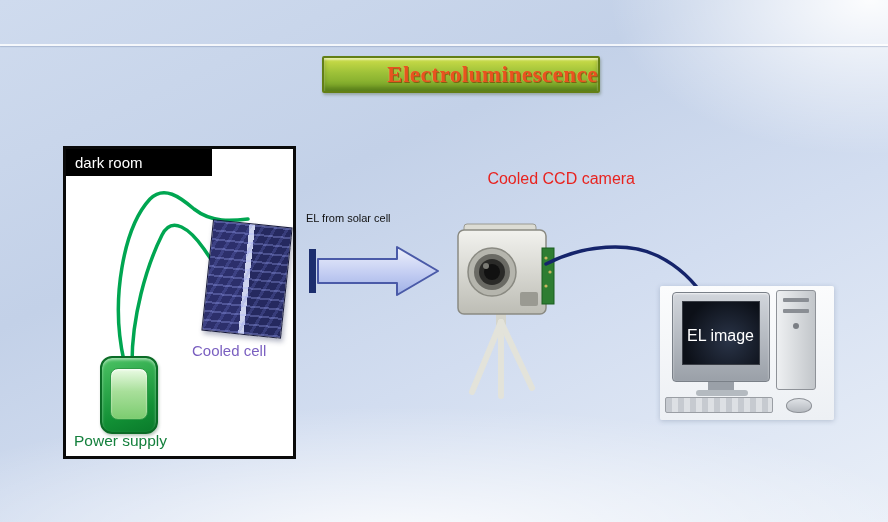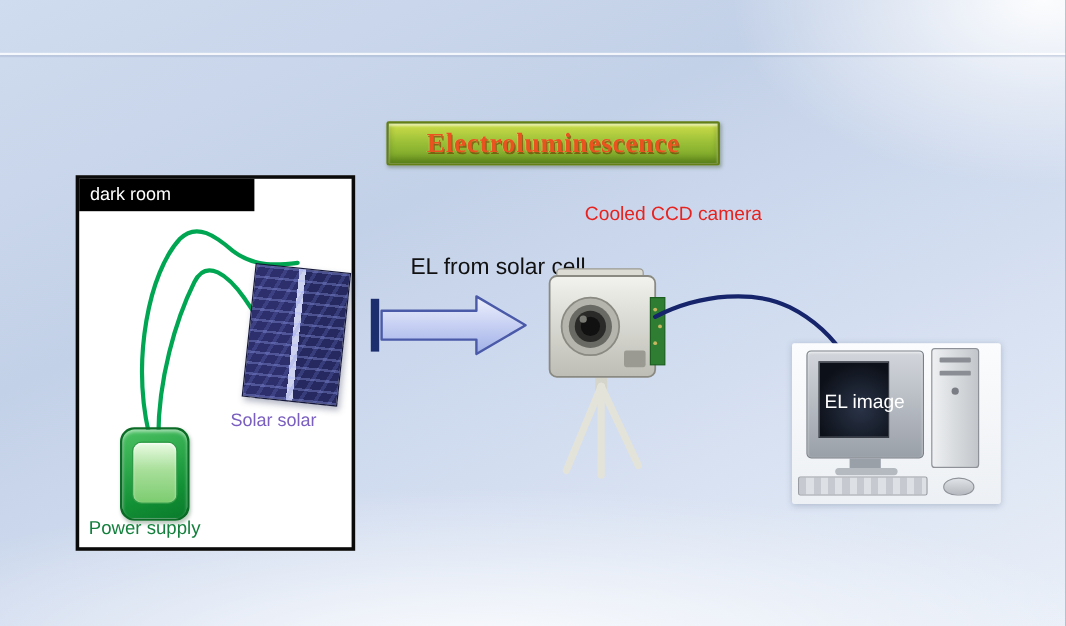--- a/index.html
+++ b/index.html
@@ -20,21 +20,21 @@
     position:absolute; left:0; top:44px; width:888px; height:2px;
     background:rgba(255,255,255,.8); box-shadow:0 1px 1px rgba(110,130,165,.35);
   }
 
   
   .title-banner {
     position:absolute; left:322px; top:56px; width:278px; height:37px;
     background:linear-gradient(#cede49 0%, #9dc138 45%, #73a126 100%);
     border:2px solid #637f15; border-radius:2px;
     box-shadow: inset 0 2px 2px rgba(255,255,255,.55), inset 0 -4px 5px rgba(55,85,10,.45), 1px 2px 3px rgba(60,80,40,.35);
-    display:flex; align-items:center; justify-content:center;margin-top:45px;
+    display:flex; align-items:center; justify-content:flex-end;
   }
   .title-banner .title-text {
     font-family:"Liberation Serif", serif; font-weight:bold; font-size:23px;
     color:#e8531f; letter-spacing:.5px;
     text-shadow: 1px 1px 0 rgba(115,50,0,.6), -0.5px -0.5px 0 rgba(255,210,130,.45);
   }
 
   
   .darkroom {
     position:absolute; left:63px; top:146px; width:233px; height:313px;
@@ -66,40 +66,40 @@
   }
   .powersupply .ps-inner {
     position:absolute; left:8px; top:10px; right:8px; bottom:12px; border-radius:8px;
     background:linear-gradient(#eafbe4, #a8df9a 45%, #7ccc70);
     border:1px solid #2f9a46;
     box-shadow: inset 0 1px 2px rgba(255,255,255,.85);
   }
   .power-label { position:absolute; left:8px; top:283px; font-size:15.5px; color:#15803d; white-space:nowrap; }
 
   
-  .el-arrow-label { position:absolute; left:306px; top:212px; font-size:19px; color:#111; white-space:nowrap;margin-left:36px; }
+  .el-arrow-label { position:absolute; left:306px; top:212px; font-size:11px; color:#111; white-space:nowrap; }
   .block-arrow { position:absolute; left:304px; top:240px; width:140px; height:62px; }
 
   .ccd-label { position:absolute; left:440px; top:170px; width:195px; text-align:right; font-size:16px; color:#e8231f; white-space:nowrap; }
   .camera { position:absolute; left:442px; top:214px; width:130px; height:190px; }
   .cable { position:absolute; left:540px; top:236px; width:180px; height:78px; }
 
   
   .computer {
     position:absolute; left:660px; top:286px; width:174px; height:134px;
     background:linear-gradient(#fbfcfd, #edf0f4); border-radius:2px;
     box-shadow:0 1px 5px rgba(80,100,130,.3);
   }
   .monitor {
     position:absolute; left:12px; top:6px; width:98px; height:90px; border-radius:4px;
     background:linear-gradient(#d2d6dc, #9aa0a8); border:1px solid #7a8088;
     box-shadow: inset 0 1px 2px rgba(255,255,255,.7);
   }
   .screen {
-    position:absolute; left:9px; top:8px; width:59px; height:64px;
+    position:absolute; left:9px; top:8px; width:78px; height:64px;
     background:radial-gradient(circle at 60% 62%, #2a3448, #0c1018 75%);
     border:1px solid #3a3e46;
   }
   .screen-text { position:absolute; left:4px; top:25px; font-size:16px; color:#ffffff; white-space:nowrap; }
   .stand { position:absolute; left:48px; top:96px; width:26px; height:9px; background:#9aa0a8; }
   .standbase { position:absolute; left:36px; top:104px; width:52px; height:6px; background:#b4bac0; border-radius:3px; }
   .tower {
     position:absolute; left:116px; top:4px; width:40px; height:100px; border-radius:3px;
     background:linear-gradient(90deg, #eef0f2, #c2c6ca); border:1px solid #8e9298;
   }
@@ -125,21 +125,21 @@
   <div class="title-banner">
     <span class="title-text">Electroluminescence</span>
   </div>
 
   <div class="darkroom">
     <svg class="wires" viewBox="0 0 227 307">
       <path d="M 58 212 C 44 150 58 78 84 50 C 98 36 114 48 128 60 C 146 74 166 72 182 70" fill="none" stroke="#00a651" stroke-width="3.5" stroke-linecap="round"></path>
       <path d="M 66 214 C 66 168 80 118 96 86 C 106 66 124 80 138 100 C 146 112 152 120 157 126" fill="none" stroke="#00a651" stroke-width="3.5" stroke-linecap="round"></path>
     </svg>
     <div class="solarcell"></div>
-    <div class="solar-label">Solar solar</div>
+    <div class="solar-label">Cooled cell</div>
     <div class="powersupply">
       <div class="ps-inner"></div>
     </div>
     <div class="power-label">Power supply</div>
     <div class="darkroom-header">
       <span>dark room</span>
     </div>
   </div>
 
   <div class="el-arrow-label">EL from solar cell</div>

